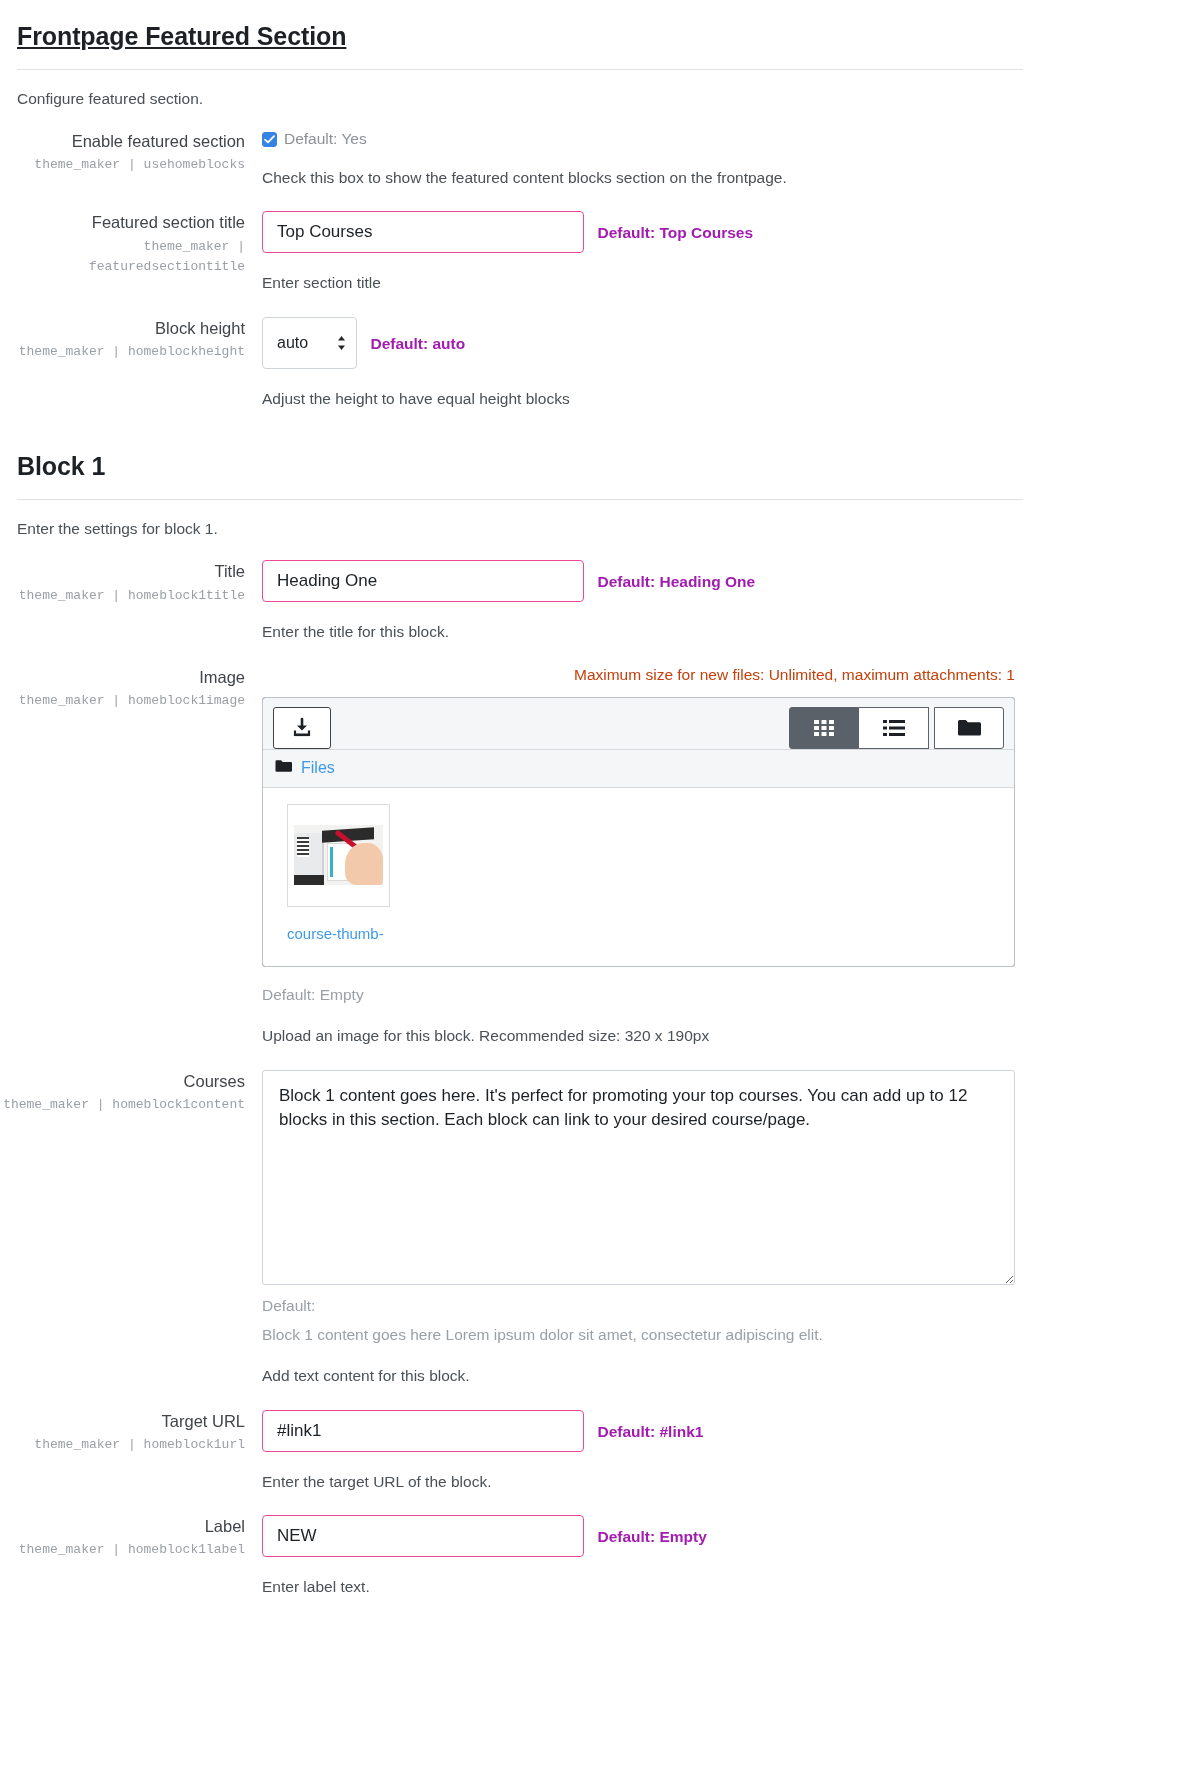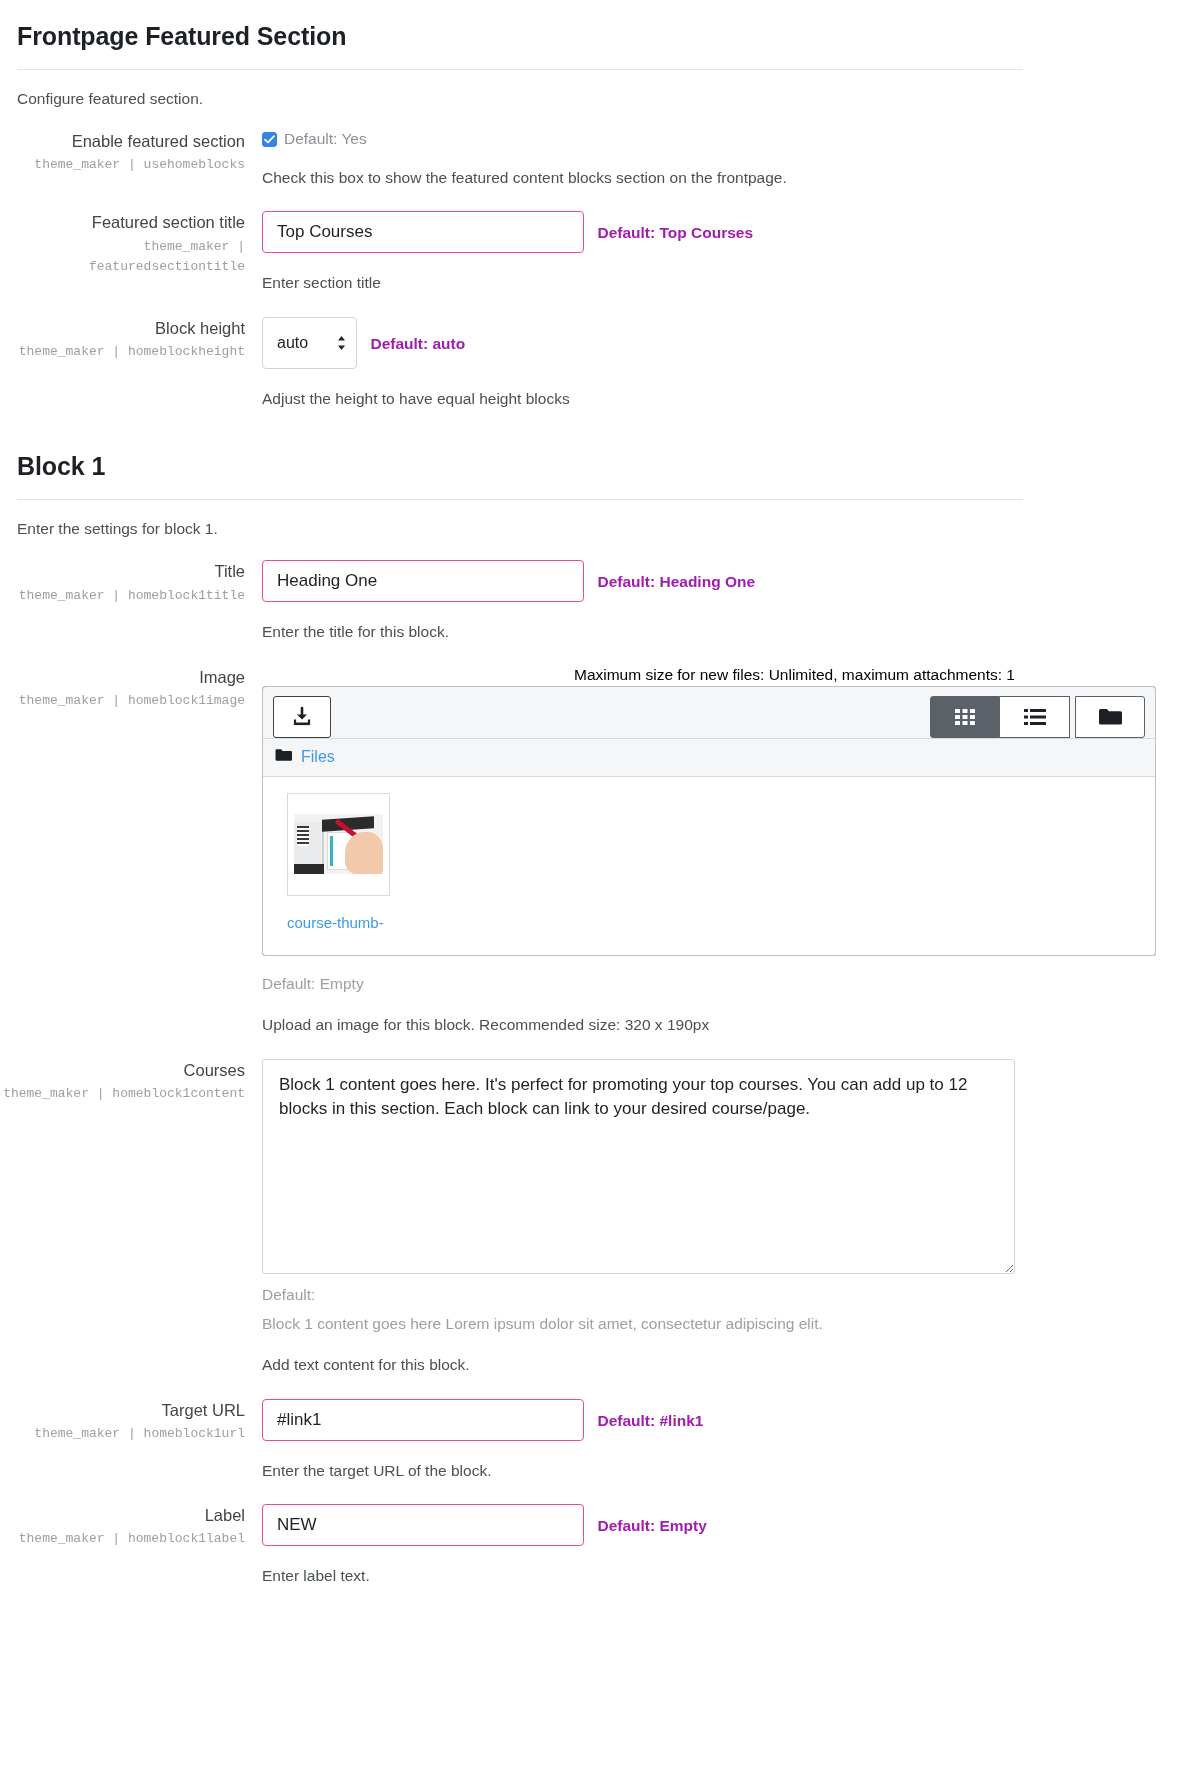--- a/index.html
+++ b/index.html
@@ -15,21 +15,21 @@
 
   
   .section-head {
     font-size: 25px;
     font-weight: 700;
     color: #1d2125;
     letter-spacing: -0.1px;
     padding: 0 0 0 17px;
     margin: 0;
   }
-  .section-title-row { padding-top: 22px; }
+  .section-title-row { padding-top: 22px; text-decoration: underline; }
   .hr {
     height: 1px;
     background: #dee2e6;
     margin: 18px 17px 0 17px;
   }
   .section-desc {
     font-size: 15.5px;
     color: #4a5055;
     padding: 20px 0 0 17px;
     margin: 0;
@@ -156,32 +156,32 @@
     font-family: "Liberation Sans", sans-serif;
     color: #1d2125;
     resize: vertical;
     outline: none;
     display: block;
     background: #fff;
   }
 
   
   .filemanager {
-    width: 894px;
+    width: 753px;
     border: 1px solid #bcc2c7;
     border-radius: 3px;
     background: #4c1d95;
     overflow: hidden;
   }
   .fp-max {
     font-size: 15.5px;
-    color: #000000;
+    color: #c2410c;
     text-align: right;
     width: 753px;
-    margin-bottom: 2px;
+    margin-bottom: 13px;
   }
   .fp-toolbar {
     background: #f5f6f7;
     border-bottom: 1px solid #d6dadd;
     padding: 9px 10px 0 10px;
     display: flex;
     align-items: flex-start;
     justify-content: space-between;
   }
   .btn-square {

